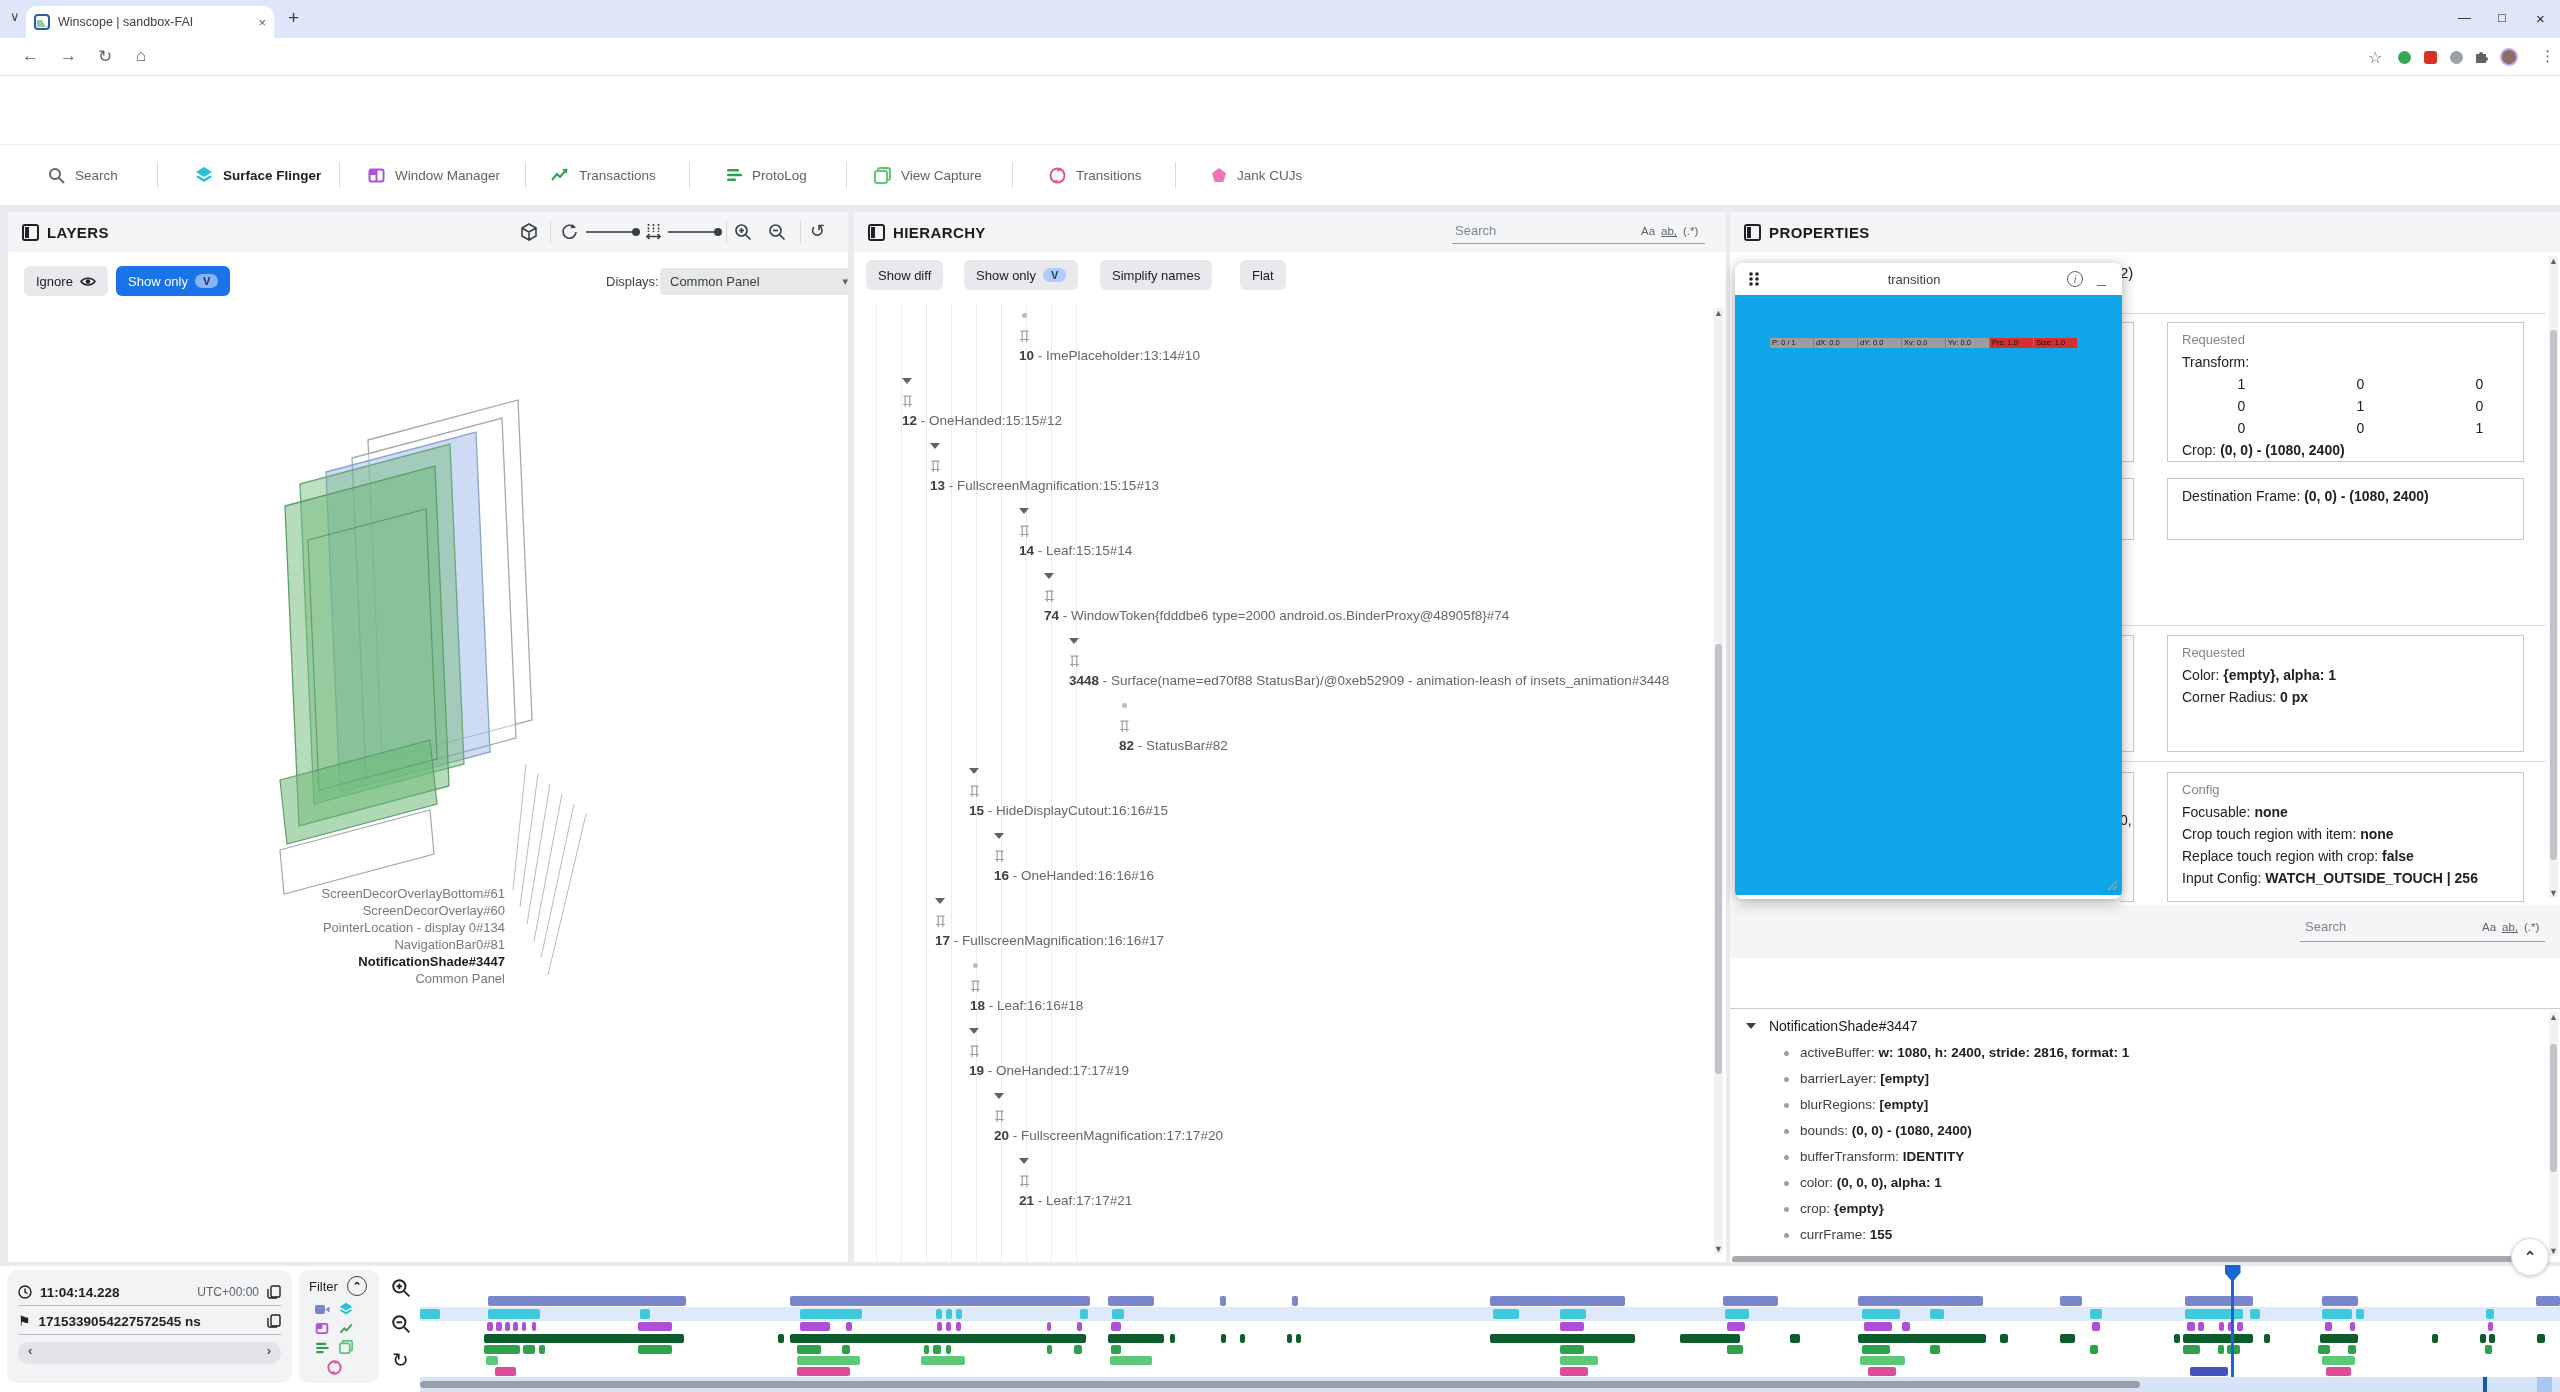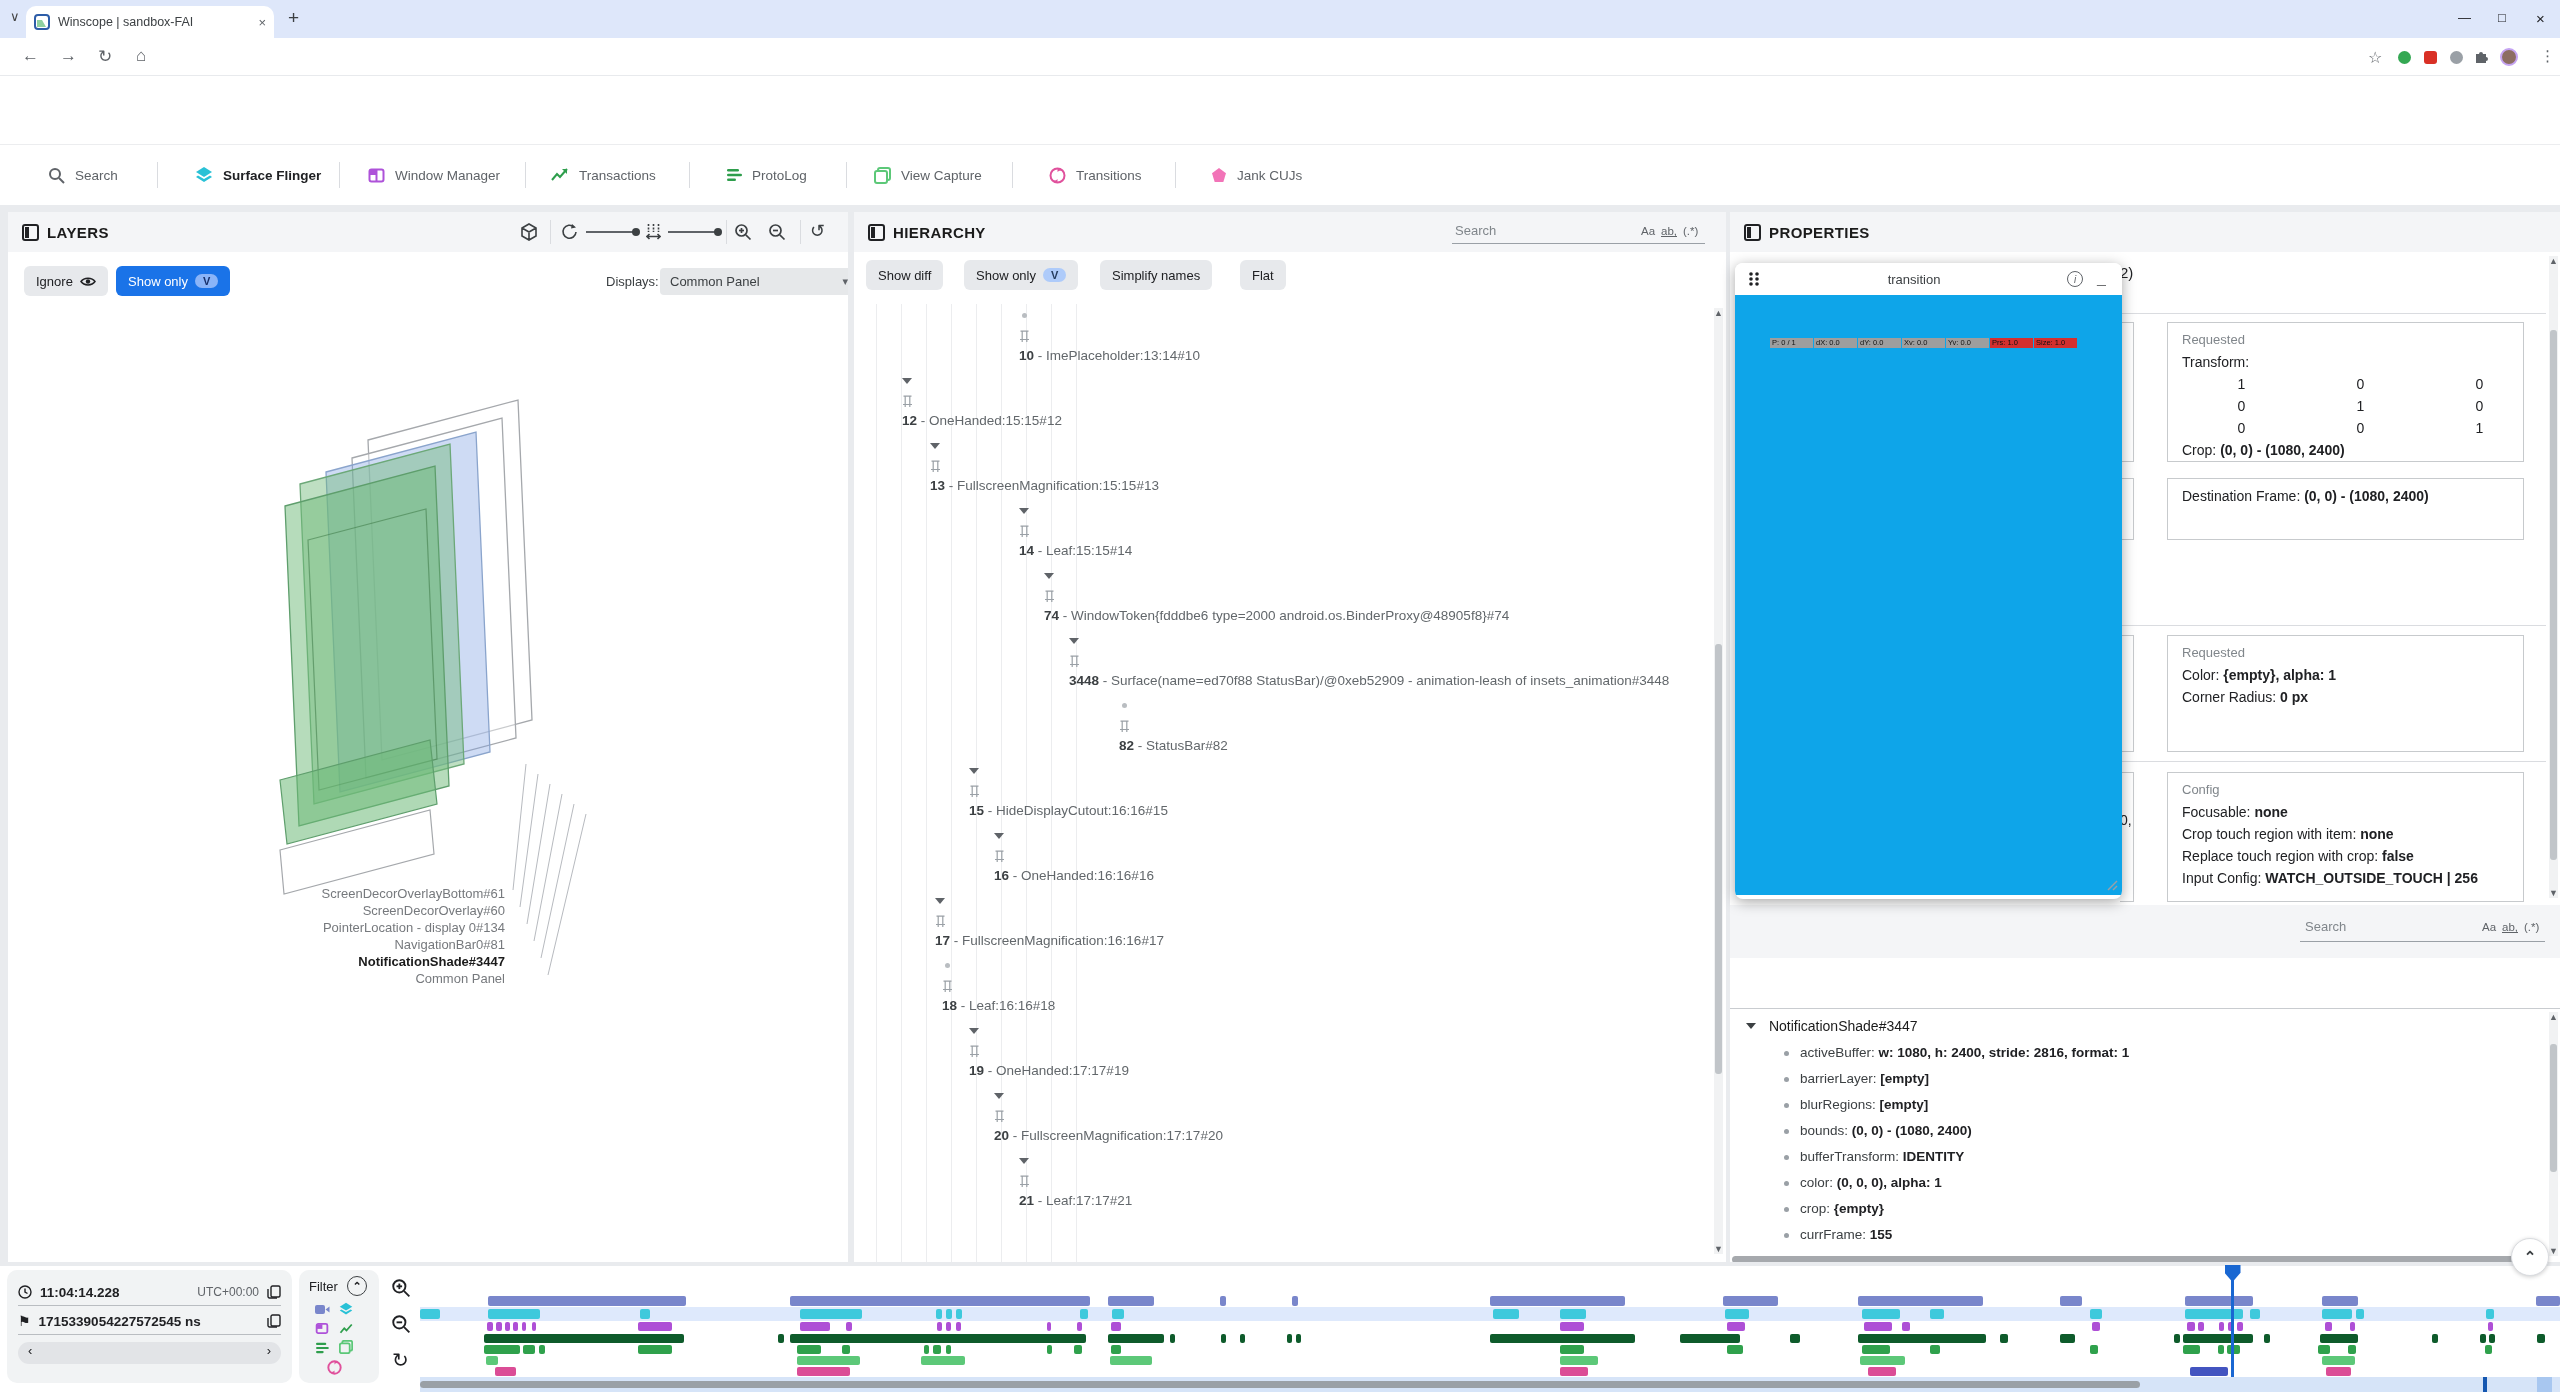--- a/index.html
+++ b/index.html
@@ -416,21 +416,21 @@
         </svg><span class="tn">82</span><span class="tt"> - StatusBar#82</span></div>
       <div class="trow" style="padding-left:115px"><span class="arr"></span><svg class="pin" viewBox="0 0 11 13">
           <path d="M1.5 1.2 H9.5 M3.2 1.2 V9.5 M7.8 1.2 V9.5 M1 9.5 H10 M3.2 9.5 V12 M7.8 9.5 V12" stroke="#9AA0A6" stroke-width="1.2" fill="none"></path>
         </svg><span class="tn">15</span><span class="tt"> - HideDisplayCutout:16:16#15</span></div>
       <div class="trow" style="padding-left:140px"><span class="arr"></span><svg class="pin" viewBox="0 0 11 13">
           <path d="M1.5 1.2 H9.5 M3.2 1.2 V9.5 M7.8 1.2 V9.5 M1 9.5 H10 M3.2 9.5 V12 M7.8 9.5 V12" stroke="#9AA0A6" stroke-width="1.2" fill="none"></path>
         </svg><span class="tn">16</span><span class="tt"> - OneHanded:16:16#16</span></div>
       <div class="trow" style="padding-left:81px"><span class="arr"></span><svg class="pin" viewBox="0 0 11 13">
           <path d="M1.5 1.2 H9.5 M3.2 1.2 V9.5 M7.8 1.2 V9.5 M1 9.5 H10 M3.2 9.5 V12 M7.8 9.5 V12" stroke="#9AA0A6" stroke-width="1.2" fill="none"></path>
         </svg><span class="tn">17</span><span class="tt"> - FullscreenMagnification:16:16#17</span></div>
-      <div class="trow" style="padding-left:88px"><span class="dot"></span><svg class="pin" viewBox="0 0 11 13">
+      <div class="trow" style="padding-left:116px"><span class="dot"></span><svg class="pin" viewBox="0 0 11 13">
           <path d="M1.5 1.2 H9.5 M3.2 1.2 V9.5 M7.8 1.2 V9.5 M1 9.5 H10 M3.2 9.5 V12 M7.8 9.5 V12" stroke="#9AA0A6" stroke-width="1.2" fill="none"></path>
         </svg><span class="tn">18</span><span class="tt"> - Leaf:16:16#18</span></div>
       <div class="trow" style="padding-left:115px"><span class="arr"></span><svg class="pin" viewBox="0 0 11 13">
           <path d="M1.5 1.2 H9.5 M3.2 1.2 V9.5 M7.8 1.2 V9.5 M1 9.5 H10 M3.2 9.5 V12 M7.8 9.5 V12" stroke="#9AA0A6" stroke-width="1.2" fill="none"></path>
         </svg><span class="tn">19</span><span class="tt"> - OneHanded:17:17#19</span></div>
       <div class="trow" style="padding-left:140px"><span class="arr"></span><svg class="pin" viewBox="0 0 11 13">
           <path d="M1.5 1.2 H9.5 M3.2 1.2 V9.5 M7.8 1.2 V9.5 M1 9.5 H10 M3.2 9.5 V12 M7.8 9.5 V12" stroke="#9AA0A6" stroke-width="1.2" fill="none"></path>
         </svg><span class="tn">20</span><span class="tt"> - FullscreenMagnification:17:17#20</span></div>
       <div class="trow" style="padding-left:165px"><span class="arr"></span><svg class="pin" viewBox="0 0 11 13">
           <path d="M1.5 1.2 H9.5 M3.2 1.2 V9.5 M7.8 1.2 V9.5 M1 9.5 H10 M3.2 9.5 V12 M7.8 9.5 V12" stroke="#9AA0A6" stroke-width="1.2" fill="none"></path>

